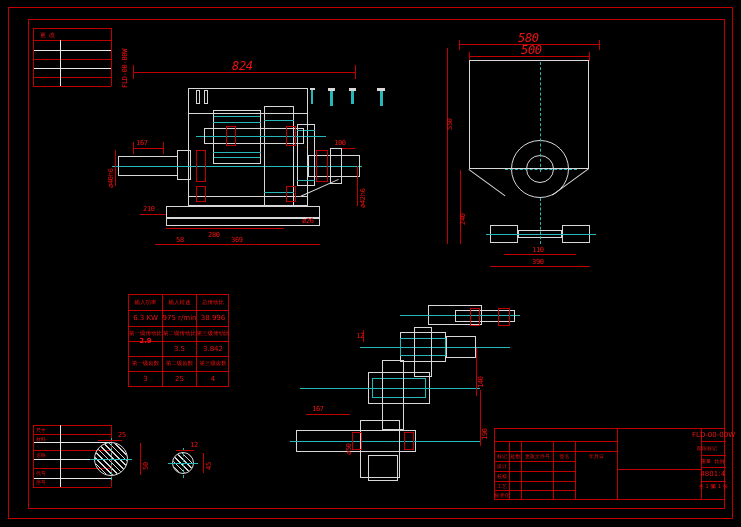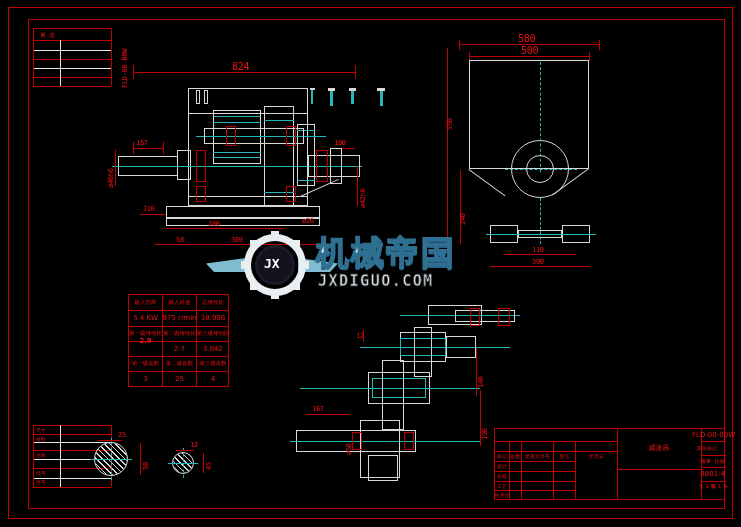--- a/index.html
+++ b/index.html
@@ -12,21 +12,21 @@
   .lnc{position:absolute;background:#26b8b8;}
 
   .rect{position:absolute;border:1px solid #d8d8d8;box-sizing:border-box;}
   .rectr{position:absolute;border:1px solid #c00000;box-sizing:border-box;}
   .rectc{position:absolute;border:1px solid #26b8b8;box-sizing:border-box;}
 
   .dimtxt{position:absolute;color:#ee1111;font-size:7px;line-height:7px;
           font-family:"DejaVu Sans Mono","Liberation Mono",monospace;
           white-space:nowrap;letter-spacing:-0.3px;}
   .dimtxt.v{transform:rotate(-90deg);transform-origin:0 0;}
-  .dimtxt.big{font-size:10px;}
+  .dimtxt.big{font-size:12px;font-style:italic;}
 
   
   #outer{position:absolute;left:8px;top:7px;width:725px;height:512px;
          border:1px solid #c00000;box-sizing:border-box;}
   #inner{position:absolute;left:28px;top:19px;width:697px;height:490px;
          border:1px solid #c00000;box-sizing:border-box;}
   .tblw{position:absolute;background:#e8e8e8;}
 
   
   #paramtbl{position:absolute;left:128px;top:294px;width:101px;height:93px;
@@ -178,21 +178,21 @@
     <div class="lnc" style="left:351px;top:90px;width:3px;height:14px;"></div>
     <div class="lnw" style="left:349px;top:88px;width:7px;height:3px;"></div>
     <div class="lnc" style="left:380px;top:90px;width:3px;height:16px;"></div>
     <div class="lnw" style="left:377px;top:88px;width:8px;height:3px;"></div>
 
     <div class="ln" style="left:300px;top:196px;width:1px;height:1px;"></div>
     <div class="lnw" style="left:300px;top:196px;width:42px;height:1px;transform:rotate(-24deg);transform-origin:0 0;"></div>
     <div class="dimtxt" style="left:302px;top:218px;">ø26</div>
 
     <div class="ln" style="left:166px;top:228px;width:118px;height:1px;"></div>
-    <div class="dimtxt" style="left:208px;top:221px;">280</div>
+    <div class="dimtxt" style="left:208px;top:232px;">280</div>
     <div class="ln" style="left:155px;top:244px;width:165px;height:1px;"></div>
     <div class="dimtxt" style="left:231px;top:237px;">369</div>
     <div class="dimtxt" style="left:176px;top:237px;">58</div>
     <div class="ln" style="left:140px;top:214px;width:26px;height:1px;"></div>
     <div class="dimtxt" style="left:143px;top:206px;">210</div>
 
     <div class="dimtxt v" style="left:108px;top:188px;">ø40h6</div>
     <div class="ln" style="left:115px;top:150px;width:1px;height:36px;"></div>
     <div class="dimtxt v" style="left:360px;top:208px;">ø42h6</div>
     <div class="ln" style="left:357px;top:166px;width:1px;height:40px;"></div>
@@ -302,30 +302,30 @@
     <div class="ln" style="left:0;top:46px;width:100px;height:1px;"></div>
     <div class="ln" style="left:0;top:61px;width:100px;height:1px;"></div>
     <div class="ln" style="left:0;top:76px;width:100px;height:1px;"></div>
     <div class="ln" style="left:33px;top:0;width:1px;height:92px;"></div>
     <div class="ln" style="left:67px;top:0;width:1px;height:92px;"></div>
 
     <div class="cell hdr" style="left:0;top:0;width:33px;height:15px;">输入功率</div>
     <div class="cell hdr" style="left:34px;top:0;width:33px;height:15px;">输入转速</div>
     <div class="cell hdr" style="left:68px;top:0;width:32px;height:15px;">总传动比</div>
 
-    <div class="cell val" style="left:0;top:15px;width:33px;height:16px;">5.4 KW</div>
+    <div class="cell val" style="left:0;top:15px;width:33px;height:16px;">6.3 KW</div>
     <div class="cell val" style="left:34px;top:15px;width:33px;height:16px;">975 r/min</div>
     <div class="cell val" style="left:68px;top:15px;width:32px;height:16px;">38.996</div>
 
     <div class="cell hdr" style="left:0;top:31px;width:33px;height:15px;">第一级传动比</div>
     <div class="cell hdr" style="left:34px;top:31px;width:33px;height:15px;">第二级传动比</div>
     <div class="cell hdr" style="left:68px;top:31px;width:32px;height:15px;">第三级传动比</div>
 
     <div class="cell val" style="left:0;top:38px;width:33px;height:15px;font-weight:bold;">2.9</div>
-    <div class="cell val" style="left:34px;top:46px;width:33px;height:15px;">2.7</div>
+    <div class="cell val" style="left:34px;top:46px;width:33px;height:15px;">3.5</div>
     <div class="cell val" style="left:68px;top:46px;width:32px;height:15px;">3.842</div>
 
     <div class="cell hdr" style="left:0;top:61px;width:33px;height:15px;">第一级齿数</div>
     <div class="cell hdr" style="left:34px;top:61px;width:33px;height:15px;">第二级齿数</div>
     <div class="cell hdr" style="left:68px;top:61px;width:32px;height:15px;">第三级齿数</div>
 
     <div class="cell val" style="left:0;top:76px;width:33px;height:16px;">3</div>
     <div class="cell val" style="left:34px;top:76px;width:33px;height:16px;">25</div>
     <div class="cell val" style="left:68px;top:76px;width:32px;height:16px;">4</div>
   </div>
@@ -350,47 +350,29 @@
     <div class="tb" style="left:59px;top:22px;width:21px;height:10px;">签名</div>
     <div class="tb" style="left:81px;top:22px;width:41px;height:10px;">年月日</div>
 
     <div class="tb" style="left:0;top:32px;width:14px;height:10px;">设计</div>
     <div class="tb" style="left:0;top:42px;width:14px;height:10px;">校核</div>
     <div class="tb" style="left:0;top:52px;width:14px;height:9px;">工艺</div>
     <div class="tb" style="left:0;top:61px;width:14px;height:10px;">标准化</div>
 
     <div class="ln" style="left:122px;top:40px;width:84px;height:1px;"></div>
     <div class="ln" style="left:206px;top:0;width:1px;height:71px;"></div>
-    <div class="tb n" style="left:122px;top:8px;width:84px;height:22px;">减速器</div>
 
     <div class="ln" style="left:206px;top:12px;width:25px;height:1px;"></div>
     <div class="ln" style="left:206px;top:26px;width:25px;height:1px;"></div>
     <div class="ln" style="left:206px;top:38px;width:25px;height:1px;"></div>
     <div class="ln" style="left:206px;top:52px;width:25px;height:1px;"></div>
     <div class="tb n" style="left:206px;top:0;width:25px;height:12px;">FLD-00-00W</div>
     <div class="tb" style="left:206px;top:13px;width:12px;height:12px;">阶段标记</div>
     <div class="tb" style="left:206px;top:26px;width:10px;height:11px;">重量</div>
     <div class="tb" style="left:218px;top:26px;width:13px;height:11px;">比例</div>
     <div class="tb n" style="left:206px;top:38px;width:12px;height:13px;">480</div>
     <div class="tb n" style="left:218px;top:38px;width:13px;height:13px;">1:4</div>
     <div class="tb" style="left:206px;top:52px;width:12px;height:10px;">共 1 张</div>
     <div class="tb" style="left:218px;top:52px;width:13px;height:10px;">第 1 张</div>
   </div>
 
-  <div id="wm">
-    <div class="wing wl"></div>
-    <div class="wing wr"></div>
-    <div class="gear"></div>
-    <div class="gtooth" style="left:43px;top:-3px;"></div>
-    <div class="gtooth" style="left:43px;top:57px;"></div>
-    <div class="gtooth" style="left:13px;top:27px;"></div>
-    <div class="gtooth" style="left:73px;top:27px;"></div>
-    <div class="gtooth" style="left:22px;top:6px;"></div>
-    <div class="gtooth" style="left:64px;top:6px;"></div>
-    <div class="gtooth" style="left:22px;top:48px;"></div>
-    <div class="gtooth" style="left:64px;top:48px;"></div>
-    <div class="gearin"></div>
-    <div id="jx">JX</div>
-    <div id="wmtext">机械帝国</div>
-    <div id="wmsub">JXDIGUO.COM</div>
-  </div>
 
 </div>
 
 </body></html>

